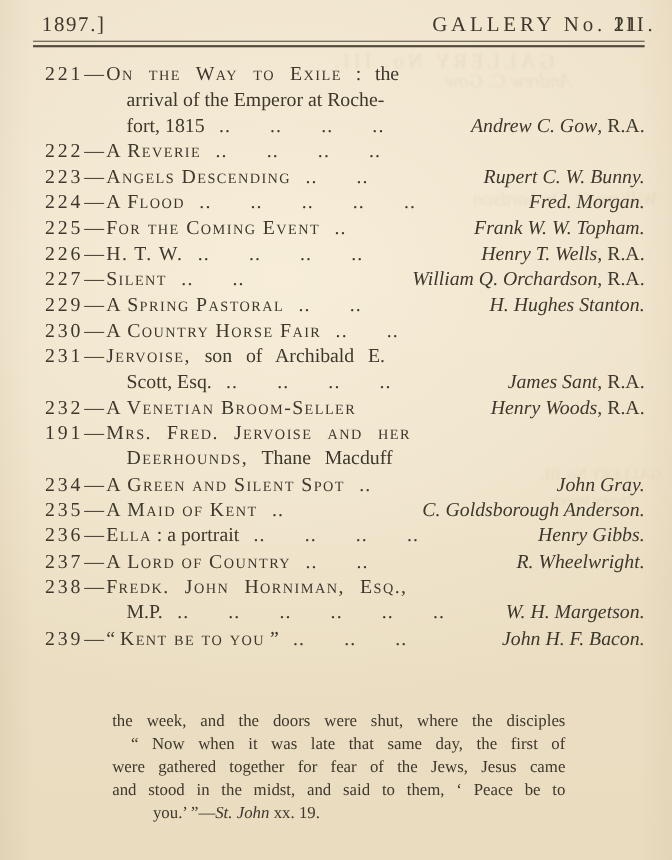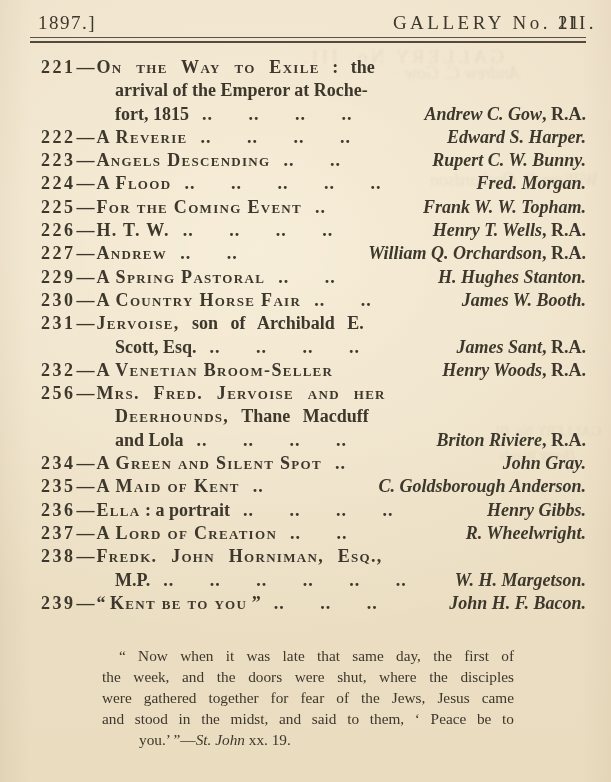--- a/index.html
+++ b/index.html
@@ -22,21 +22,21 @@
   .hdr-left  { position: absolute; left: 38px; top: 0; letter-spacing: 1.5px; }
   .hdr-title { position: absolute; left: 17px; right: 14px; top: 0; text-align: right; letter-spacing: 3.5px; }
   .hdr-num   { position: absolute; right: 30px; top: 0; letter-spacing: 2px; }
   .rule {
     position: absolute; top: 37px; left: 30px; width: 556px; height: 3px;
     border-top: 1px solid rgba(64,58,46,0.85);
     border-bottom: 2px solid rgba(64,58,46,0.9);
   }
   
   .list { position: absolute; top: 56px; left: 41px; width: 545px; font-size: 18px; }
-  .line { position: relative; height: 23.3px; line-height: 23.3px; white-space: nowrap; font-weight: bold; }
+  .line { position: relative; height: 23.3px; line-height: 23.3px; white-space: nowrap; }
   .line.ind { padding-left: 74px; }
   .line.wide { word-spacing: 8px; }
   .sc  { font-variant: small-caps; letter-spacing: 1.3px; }
   .rm  { }
   .it  { font-style: italic; }
   .num { letter-spacing: 2.5px; }
   .dash { margin: 0 2px 0 1px; }
   .dots { letter-spacing: 1px; word-spacing: 30px; margin-left: 13px; }
   .artist { position: absolute; right: 0; top: 0; word-spacing: normal; }
   
@@ -74,76 +74,75 @@
   <div class="ghost g4">GALLERY No. III.</div>
   <div class="ghost g5">Henry Woods</div>
 
   <div class="list" id="list">
       <div>
         <div class="line wide"><span class="num">221</span><span class="dash">—</span><span class="sc">On the Way to Exile</span><span class="rm"> : the</span></div>
         <div class="line ind"><span class="rm">arrival of the Emperor at Roche-</span></div>
         <div class="line ind"><span class="rm">fort, 1815</span><span class="dots">.. .. .. ..</span><span class="artist"><span class="it">Andrew C. Gow</span><span class="rm">, R.A.</span></span></div>
       </div>
       <div>
-        <div class="line"><span class="num">222</span><span class="dash">—</span><span class="sc">A Reverie</span><span class="dots">.. .. .. ..</span><span class="artist"><span class="it">Edward S. Harper.</span></span></div>
+        <div class="line"><span class="num">222</span><span class="dash">—</span><span class="sc">A Reverie</span><span class="dots">.. .. .. ..</span></div>
       </div>
       <div>
         <div class="line"><span class="num">223</span><span class="dash">—</span><span class="sc">Angels Descending</span><span class="dots">.. ..</span><span class="artist"><span class="it">Rupert C. W. Bunny.</span></span></div>
       </div>
       <div>
         <div class="line"><span class="num">224</span><span class="dash">—</span><span class="sc">A Flood</span><span class="dots">.. .. .. .. ..</span><span class="artist"><span class="it">Fred. Morgan.</span></span></div>
       </div>
       <div>
         <div class="line"><span class="num">225</span><span class="dash">—</span><span class="sc">For the Coming Event</span><span class="dots">..</span><span class="artist"><span class="it">Frank W. W. Topham.</span></span></div>
       </div>
       <div>
         <div class="line"><span class="num">226</span><span class="dash">—</span><span class="sc">H. T. W.</span><span class="dots">.. .. .. ..</span><span class="artist"><span class="it">Henry T. Wells</span><span class="rm">, R.A.</span></span></div>
       </div>
       <div>
-        <div class="line"><span class="num">227</span><span class="dash">—</span><span class="sc">Andrew</span><span class="dots">.. ..</span><span class="artist"><span class="it">William Q. Orchardson</span><span class="rm">, R.A.</span></span></div>
+        <div class="line"><span class="num">227</span><span class="dash">—</span><span class="sc">Silent</span><span class="dots">.. ..</span><span class="artist"><span class="it">William Q. Orchardson</span><span class="rm">, R.A.</span></span></div>
       </div>
       <div>
         <div class="line"><span class="num">229</span><span class="dash">—</span><span class="sc">A Spring Pastoral</span><span class="dots">.. ..</span><span class="artist"><span class="it">H. Hughes Stanton.</span></span></div>
       </div>
       <div>
-        <div class="line"><span class="num">230</span><span class="dash">—</span><span class="sc">A Country Horse Fair</span><span class="dots">.. ..</span><span class="artist"><span class="it">James W. Booth.</span></span></div>
+        <div class="line"><span class="num">230</span><span class="dash">—</span><span class="sc">A Country Horse Fair</span><span class="dots">.. ..</span></div>
       </div>
       <div>
         <div class="line wide"><span class="num">231</span><span class="dash">—</span><span class="sc">Jervoise,</span><span class="rm"> son of Archibald E.</span></div>
         <div class="line ind"><span class="rm">Scott, Esq.</span><span class="dots">.. .. .. ..</span><span class="artist"><span class="it">James Sant</span><span class="rm">, R.A.</span></span></div>
       </div>
       <div>
         <div class="line"><span class="num">232</span><span class="dash">—</span><span class="sc">A Venetian Broom-Seller</span><span class="artist"><span class="it">Henry Woods</span><span class="rm">, R.A.</span></span></div>
       </div>
       <div>
-        <div class="line wide"><span class="num">256</span><span class="dash">—</span><span class="sc">Mrs. Fred. Jervoise and her</span></div>
+        <div class="line wide"><span class="num">191</span><span class="dash">—</span><span class="sc">Mrs. Fred. Jervoise and her</span></div>
         <div class="line ind wide"><span class="sc">Deerhounds,</span><span class="rm"> Thane Macduff</span></div>
-        <div class="line ind"><span class="rm">and Lola</span><span class="dots">.. .. .. ..</span><span class="artist"><span class="it">Briton Riviere</span><span class="rm">, R.A.</span></span></div>
       </div>
       <div>
         <div class="line"><span class="num">234</span><span class="dash">—</span><span class="sc">A Green and Silent Spot</span><span class="dots">..</span><span class="artist"><span class="it">John Gray.</span></span></div>
       </div>
       <div>
         <div class="line"><span class="num">235</span><span class="dash">—</span><span class="sc">A Maid of Kent</span><span class="dots">..</span><span class="artist"><span class="it">C. Goldsborough Anderson.</span></span></div>
       </div>
       <div>
         <div class="line"><span class="num">236</span><span class="dash">—</span><span class="sc">Ella</span><span class="rm"> : a portrait</span><span class="dots">.. .. .. ..</span><span class="artist"><span class="it">Henry Gibbs.</span></span></div>
       </div>
       <div>
-        <div class="line"><span class="num">237</span><span class="dash">—</span><span class="sc">A Lord of Creation</span><span class="dots">.. ..</span><span class="artist"><span class="it">R. Wheelwright.</span></span></div>
+        <div class="line"><span class="num">237</span><span class="dash">—</span><span class="sc">A Lord of Country</span><span class="dots">.. ..</span><span class="artist"><span class="it">R. Wheelwright.</span></span></div>
       </div>
       <div>
         <div class="line wide"><span class="num">238</span><span class="dash">—</span><span class="sc">Fredk. John Horniman, Esq.,</span></div>
         <div class="line ind"><span class="rm">M.P.</span><span class="dots">.. .. .. .. .. ..</span><span class="artist"><span class="it">W. H. Margetson.</span></span></div>
       </div>
       <div>
         <div class="line"><span class="num">239</span><span class="dash">—</span><span class="rm">“ </span><span class="sc">Kent be to you</span><span class="rm"> ”</span><span class="dots">.. .. ..</span><span class="artist"><span class="it">John H. F. Bacon.</span></span></div>
       </div>
     </div>
   <div class="quote" id="quote">
+      <div class="ql"><span class="rm">the week, and the doors were shut, where the disciples</span></div>
       <div class="ql q1"><span class="rm">“ Now when it was late that same day, the first of</span></div>
-      <div class="ql"><span class="rm">the week, and the doors were shut, where the disciples</span></div>
       <div class="ql"><span class="rm">were gathered together for fear of the Jews, Jesus came</span></div>
       <div class="ql"><span class="rm">and stood in the midst, and said to them, ‘ Peace be to</span></div>
       <div class="ql last"><span class="rm">you.’ ”—</span><span class="it">St. John</span><span class="rm"> xx. 19.</span></div>
     </div>
 
 </div>
 
 </body></html>

